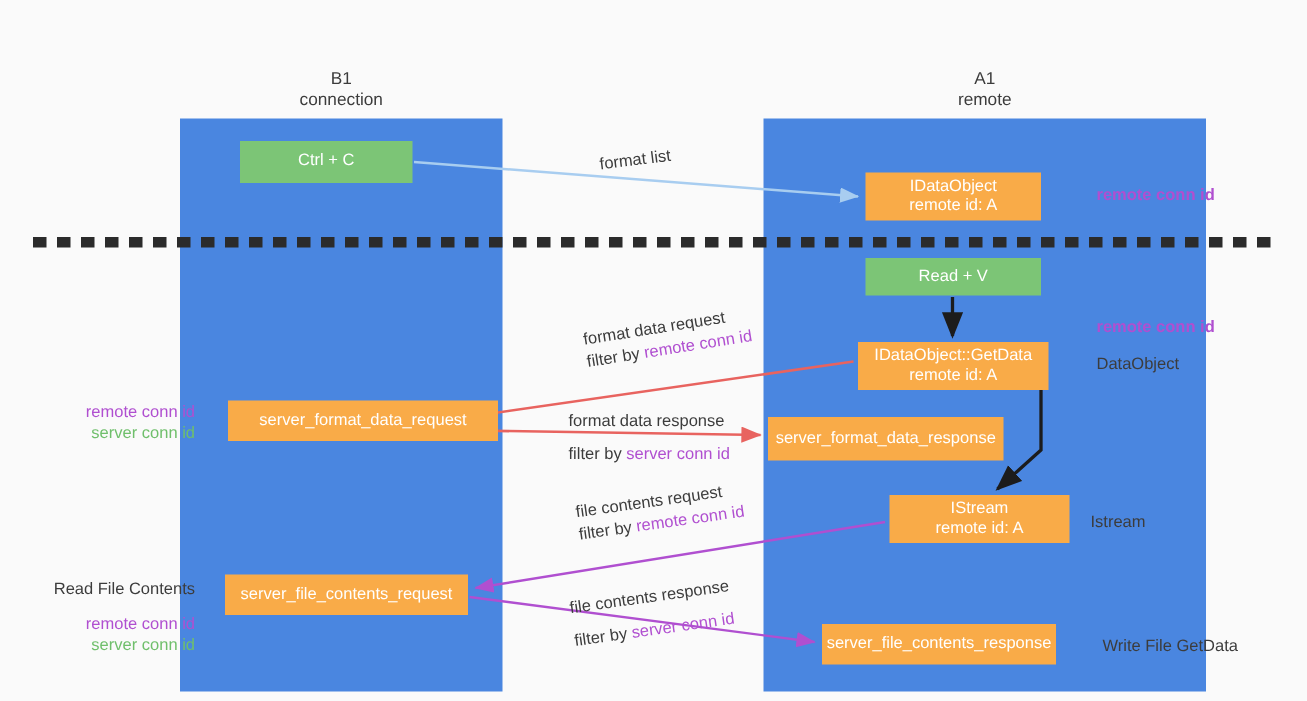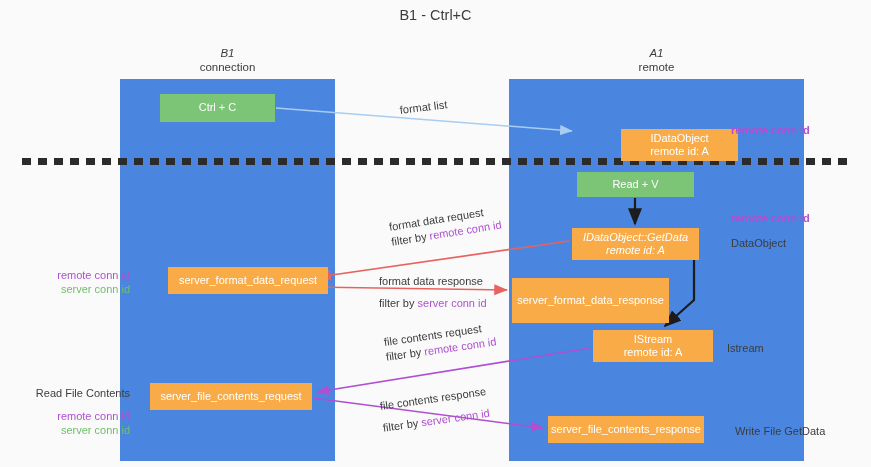--- a/index.html
+++ b/index.html
@@ -17,21 +17,21 @@
   #lane-b1{left:120px;top:79px;width:215px;height:382px;}
   #lane-a1{left:509px;top:79px;width:295px;height:382px;}
 
   
   .lane-header{
     position:absolute;text-align:center;color:#3c3c3c;
     font-size:11.5px;line-height:13.5px;
   }
   #header-b1{left:120px;top:47px;width:215px;}
   #header-a1{left:509px;top:47px;width:295px;}
-  .lane-header .l1{display:block;font-style:italic;}
+  .lane-header .l1{display:block;}
   .lane-header .l2{display:block;}
 
   
   #title{
     position:absolute;left:0;top:6px;width:871px;text-align:center;
     color:#3c3c3c;font-size:14.5px;line-height:19px;
   }
   #title span{display:block;}
 
   
@@ -41,25 +41,25 @@
   .node{
     position:absolute;box-sizing:border-box;
     display:flex;flex-direction:column;align-items:center;justify-content:center;
     color:#ffffff;font-size:11px;line-height:13.5px;text-align:center;
   }
   .node.green{background:#7cc576;}
   .node.orange{background:#f9ab48;}
   .node .sub{display:block;}
 
   #node-ctrlc{left:160px;top:94px;width:115px;height:28px;text-align:center;}
-  #node-dataobject{left:577px;top:129px;width:117px;height:32px;margin-left:44px;}
+  #node-dataobject{left:577px;top:115px;width:117px;height:32px;}
   #node-ctrlv{left:577px;top:172px;width:117px;height:25px;}
-  #node-getdata{left:572px;top:228px;width:127px;height:32px;font-style:italic;}
-  #node-fmt-req{left:168px;top:267px;width:160px;height:27px;}
-  #node-fmt-resp{left:512px;top:278px;width:157px;height:45px;}
+  #node-getdata{left:572px;top:228px;width:127px;height:32px;}
+  #node-fmt-req{left:152px;top:267px;width:180px;height:27px;}
+  #node-fmt-resp{left:512px;top:278px;width:157px;height:29px;}
   #node-istream{left:593px;top:330px;width:120px;height:32px;}
   #node-file-req{left:150px;top:383px;width:162px;height:27px;}
   #node-file-resp{left:548px;top:416px;width:156px;height:27px;}
 
   
   .ann{position:absolute;font-size:11px;line-height:14px;color:#3c3c3c;white-space:nowrap;}
   .ann.bold{font-weight:bold;}
   .purple{color:#b04fd0;}
   .green-t{color:#6fbf6b;}
 
@@ -90,21 +90,20 @@
   #legend-dataobject{left:731px;top:236px;}
   #legend-istream{left:727px;top:341px;}
   #legend-write{left:735px;top:424px;}
 </style>
 </head>
 <body>
 
 <div id="stage">
 
   <div id="title">
-    <span>B1 - Ctrl+C</span>
   </div>
 
   <div id="header-b1" class="lane-header">
     <span class="l1">B1</span>
     <span class="l2">connection</span>
   </div>
   <div id="header-a1" class="lane-header">
     <span class="l1">A1</span>
     <span class="l2">remote</span>
   </div>

